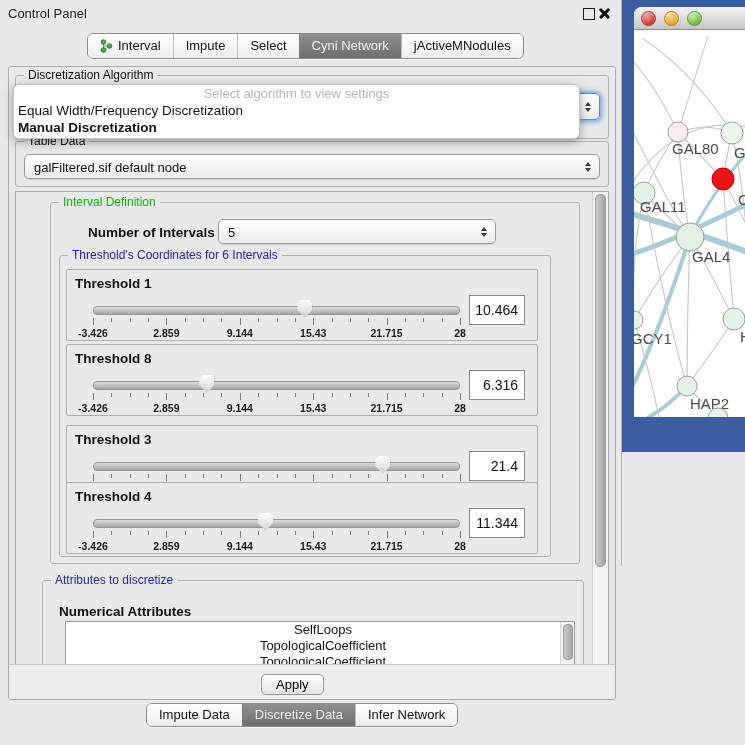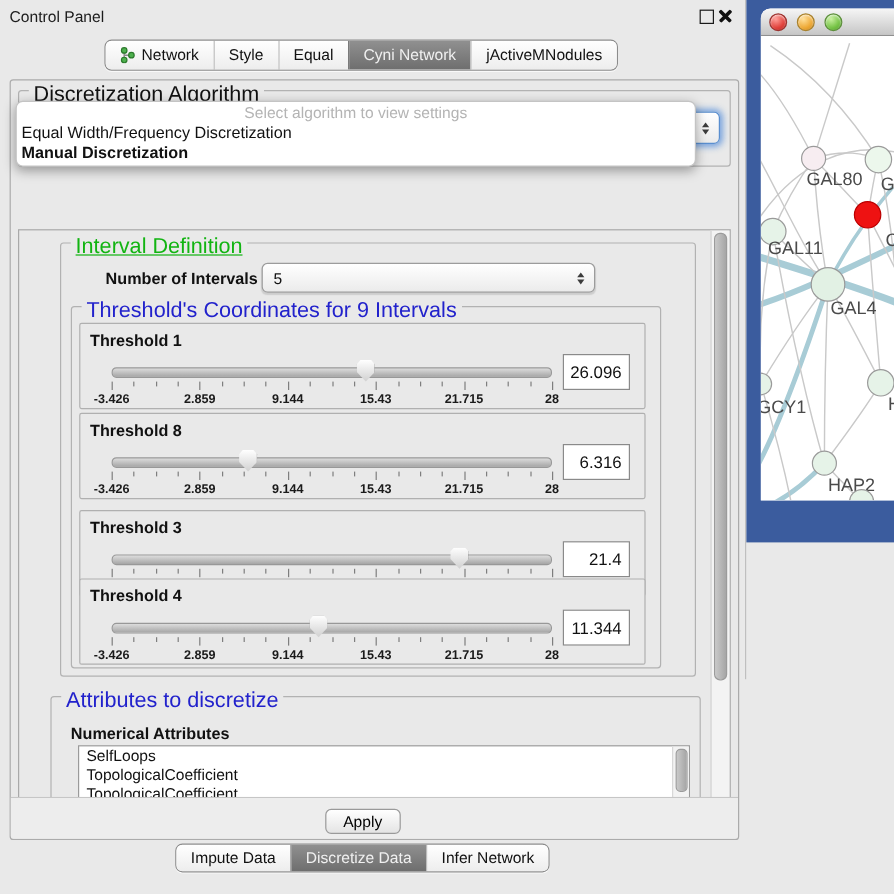--- a/index.html
+++ b/index.html
@@ -17,22 +17,22 @@
   .seg .item{font-size:13px;padding:0 12px;background:linear-gradient(#ffffff,#ededed);border-left:1px solid #bdbdbd;color:#111;display:flex;align-items:center;gap:5px;white-space:nowrap;}
   .seg .item:first-child{border-left:none;}
   .seg .item.active{background:linear-gradient(#909090,#6e6e6e);color:#f0f0f0;border-left-color:#7a7a7a;}
   #top-tabs{left:87px;top:33px;height:24px;}
   #top-tabs .item{line-height:24px;}
   #bottom-tabs{left:146px;top:703px;height:22px;}
   #bottom-tabs .item{line-height:22px;}
   
   #outer{position:absolute;left:8px;top:66px;width:606px;height:632px;border:1px solid #ababab;border-radius:3px;background:#e9e9e9;}
   .group{position:absolute;border:1px solid #b2b2b2;border-radius:3px;}
-  .legend{position:absolute;top:-8px;left:8px;background:#e9e9e9;padding:0 4px;font-size:18px;white-space:nowrap;}
-  .legend.green{color:#12b412;text-decoration:underline;} .legend.blue{color:#2222cc;}
+  .legend{position:absolute;top:-8px;left:8px;background:#e9e9e9;padding:0 4px;font-size:12px;white-space:nowrap;}
+  .legend.green{color:#12b412;} .legend.blue{color:#2222cc;}
   
   .combo{position:absolute;border:1px solid #9c9c9c;border-radius:5px;background:linear-gradient(#ffffff,#ebebeb);font-size:13px;box-sizing:border-box;box-shadow:0 1px 1px rgba(0,0,0,.12);}
   .combo .val{position:absolute;left:9px;top:50%;transform:translateY(-50%);white-space:nowrap;}
   .combo .val.placeholder{color:#b0b0b0;}
   .combo .arrows{position:absolute;right:8px;top:50%;transform:translateY(-50%);display:flex;flex-direction:column;align-items:center;gap:2px;}
   .combo .arrows i{width:0;height:0;border-left:3.5px solid transparent;border-right:3.5px solid transparent;}
   .combo .arrows .up{border-bottom:4px solid #3c3c3c;}
   .combo .arrows .down{border-top:4px solid #3c3c3c;}
   .combo.focused{border-color:#5a8fd0;box-shadow:0 0 5px 2px rgba(100,150,220,.85);}
   
@@ -51,21 +51,21 @@
   .track{position:absolute;left:0;right:0;top:8px;height:7px;border-radius:4px;background:linear-gradient(#dcdcdc,#a6a6a6);border:1px solid #989898;}
   .thumb{position:absolute;top:2px;width:15px;height:18px;margin-left:-7.5px;background:linear-gradient(#ffffff,#d0d0d0);clip-path:polygon(20% 0,80% 0,100% 20%,100% 55%,50% 100%,0 55%,0 20%);filter:drop-shadow(0 0 1px #666);}
   .ticks{position:absolute;top:20px;left:0;right:0;height:8px;}
   .tick{position:absolute;top:0;width:1px;height:4px;background:#7e7e7e;}
   .tick.major{height:7px;}
   .tick-labels{position:absolute;top:29px;left:0;right:0;height:12px;}
   .tick-label{position:absolute;transform:translateX(-50%);font-size:10.5px;font-weight:bold;color:#1a1a1a;white-space:nowrap;}
   .value-box{position:absolute;right:12px;top:25px;width:56px;height:30px;background:#fff;border:1px solid #8a8a8a;font-size:14px;text-align:right;line-height:28px;padding-right:6px;box-sizing:border-box;}
   
   .bold-label{font-weight:bold;font-size:13.5px;position:absolute;}
-  .attr-list{position:absolute;left:22px;top:40px;width:508px;height:43px;background:#fff;border:1px solid #9a9a9a;overflow:hidden;}
+  .attr-list{position:absolute;left:22px;top:40px;width:508px;height:43px;background:#fff;border:1px solid #9a9a9a;overflow:hidden;text-align:center;}
   .attr-item{font-size:13px;line-height:16px;padding-left:6px;white-space:nowrap;}
   .attr-vscroll{position:absolute;right:0;top:0;bottom:0;width:13px;background:#f3f3f3;border-left:1px solid #d8d8d8;}
   .attr-vscroll .vthumb{position:absolute;left:2px;top:2px;width:8px;height:34px;border-radius:4px;background:linear-gradient(90deg,#c9c9c9,#a6a6a6);border:1px solid #9b9b9b;}
   .apply-strip{position:absolute;left:0;right:0;top:597px;bottom:0;background:#ededed;border-top:1px solid #c6c6c6;border-radius:0 0 3px 3px;}
   .mac-btn{position:absolute;border:1px solid #9a9a9a;border-radius:5px;background:linear-gradient(#ffffff,#e4e4e4);font-size:13px;height:21px;line-height:19px;padding:0 14px;box-sizing:border-box;}
   
   #rp{position:absolute;left:622px;top:0;width:123px;height:745px;background:#e9e9e9;}
   .net-frame{position:absolute;left:0;top:0;width:123px;height:452px;}
   .mac-window{position:absolute;left:12px;top:7px;width:132px;height:410px;border-radius:8px 0 0 0;overflow:hidden;background:#fff;}
   .titlebar{height:23px;background:linear-gradient(#f6f6f6,#c6c6c6);border-bottom:1px solid #8f8f8f;display:flex;align-items:center;padding-left:7px;gap:8px;box-sizing:border-box;}
@@ -92,57 +92,67 @@
 
     <div class="seg" id="top-tabs">
       <div class="item">
         <svg width="13" height="14" viewBox="0 0 13 14">
           <line x1="3.5" y1="3" x2="3.5" y2="11" stroke="#8a8a8a" stroke-width="1.2"></line>
           <line x1="3.5" y1="7" x2="9.5" y2="7" stroke="#8a8a8a" stroke-width="1.2"></line>
           <circle cx="3.5" cy="3" r="2.3" fill="#4db04d" stroke="#2c7a2c"></circle>
           <circle cx="3.5" cy="11" r="2.3" fill="#4db04d" stroke="#2c7a2c"></circle>
           <circle cx="9.5" cy="7" r="2.3" fill="#4db04d" stroke="#2c7a2c"></circle>
         </svg>
-        <span>Network</span>
-      </div>
-      <div class="item">Style</div>
-      <div class="item">Equal</div>
+        <span>Interval</span>
+      </div>
+      <div class="item">Impute</div>
+      <div class="item">Select</div>
       <div class="item active">Cyni Network</div>
       <div class="item">jActiveMNodules</div>
     </div>
 
     <div id="outer">
 
       <div class="group" style="left:6px;top:8px;width:592px;height:62px;">
         <span class="legend">Discretization Algorithm</span>
         <div class="combo focused" style="left:8px;top:17px;width:576px;height:27px;">
           <span class="val placeholder">Select algorithm to view settings</span>
           <span class="arrows">
               <i class="up"></i>
               <i class="down"></i>
             </span>
         </div>
       </div>
 
+      <div class="group" style="left:6px;top:74px;width:592px;height:44px;">
+        <span class="legend">Table Data</span>
+        <div class="combo" style="left:8px;top:12px;width:576px;height:25px;">
+          <span class="val">galFiltered.sif default node</span>
+          <span class="arrows">
+              <i class="up"></i>
+              <i class="down"></i>
+            </span>
+        </div>
+      </div>
 
       <div id="scrollpanel">
 
         <div class="group" style="left:34px;top:10px;width:528px;height:360px;">
           <span class="legend green">Interval Definition</span>
           <span class="bold-label" style="left:37px;top:22px;">Number of Intervals</span>
           <div class="combo" style="left:167px;top:16px;width:278px;height:25px;">
             <span class="val">5</span>
             <span class="arrows">
                 <i class="up"></i>
                 <i class="down"></i>
               </span>
           </div>
 
           <div class="group" style="left:8px;top:52px;width:490px;height:300px;">
-            <span class="legend blue">Threshold's Coordinates for 9 Intervals</span>
+            <span class="legend blue">Threshold's Coordinates for 6 Intervals</span>
 
             <div class="th-box" style="top:13px;">
               <span class="th-label">Threshold 1</span>
               <div class="slider-zone">
                 <div class="track"></div>
                 <div class="thumb" style="left: 57.7197%;"></div>
                 <div class="ticks">
                     <span class="tick major" style="left: 0%;"></span>
                     <span class="tick" style="left: 5%;"></span>
                     <span class="tick" style="left: 10%;"></span>
@@ -167,21 +177,21 @@
                   </div>
                 <div class="tick-labels">
                     <span class="tick-label" style="left: 0%;">-3.426</span>
                     <span class="tick-label" style="left: 20%;">2.859</span>
                     <span class="tick-label" style="left: 40%;">9.144</span>
                     <span class="tick-label" style="left: 60%;">15.43</span>
                     <span class="tick-label" style="left: 80%;">21.715</span>
                     <span class="tick-label" style="left: 100%;">28</span>
                   </div>
               </div>
-              <div class="value-box">26.096</div>
+              <div class="value-box">10.464</div>
             </div>
 
             <div class="th-box" style="top:88px;">
               <span class="th-label">Threshold 8</span>
               <div class="slider-zone">
                 <div class="track"></div>
                 <div class="thumb" style="left: 30.9998%;"></div>
                 <div class="ticks">
                     <span class="tick major" style="left: 0%;"></span>
                     <span class="tick" style="left: 5%;"></span>
@@ -311,21 +321,21 @@
               <div class="attr-item">TopologicalCoefficient</div>
             </div>
         </div>
 
         <div class="vscroll">
             <div class="vthumb"></div>
           </div>
       </div>
 
       <div class="apply-strip">
-        <button class="mac-btn" style="left:262px;top:9px;">Apply</button>
+        <button class="mac-btn" style="left:252px;top:9px;">Apply</button>
       </div>
     </div>
 
     <div class="seg" id="bottom-tabs">
       <div class="item">Impute Data</div>
       <div class="item active">Discretize Data</div>
       <div class="item">Infer Network</div>
     </div>
 
     <div class="algo-popup">

